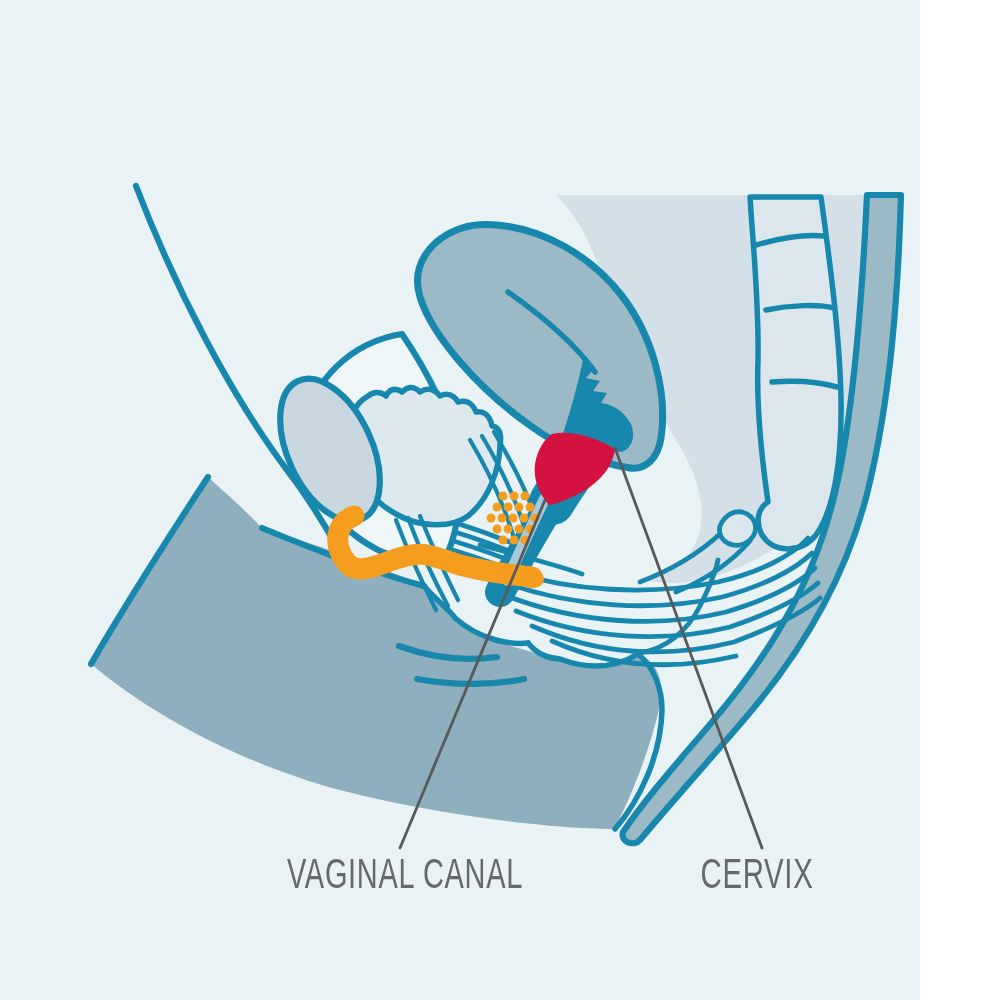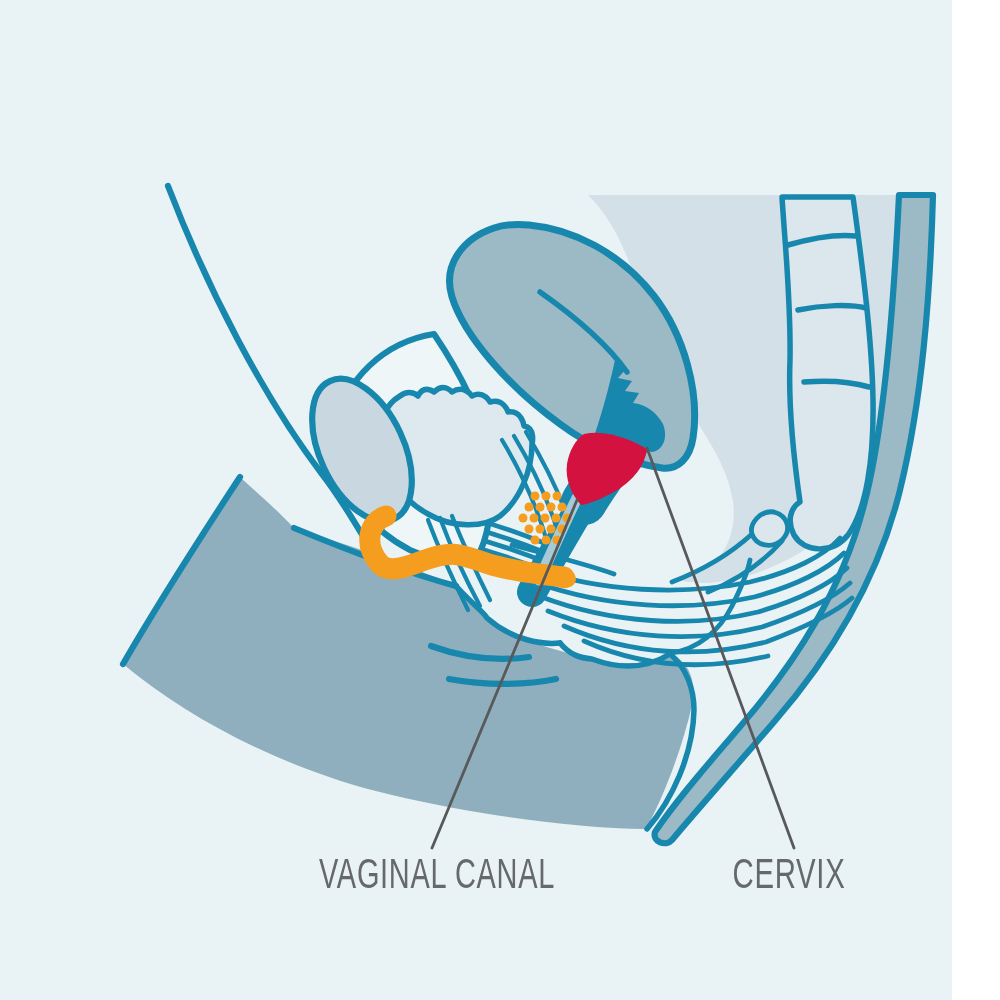--- a/index.html
+++ b/index.html
@@ -1,17 +1,17 @@
 <!DOCTYPE html>
 <html style="--background: #e9f2f5; --outline-teal: #1787ad; --cup-red: #d31240; --accent-orange: #f49d1f; --body-fill: #8fafbe; --organ-fill: #9cb9c6; --bone-fill: #dbe7ec; --backdrop-fill: #d3e0e7; --bladder-fill: #dde9ee; --envelope-fill: #eef6f8; --pubic-fill: #c9d8e0; --stem-blue: #a5cbda; --leader-gray: #58595b; --label-gray: #66696c;"><head>
 <meta charset="utf-8">
 <style>
   html,body{margin:0;padding:0;background:#fff;}
   #stage{position:relative;width:920px;height:1000px;overflow:hidden;
-         font-family:"Liberation Sans", sans-serif;background:var(--background,#e9f2f5);padding-left:32px;}
+         font-family:"Liberation Sans", sans-serif;background:var(--background,#e9f2f5);}
   svg{display:block}
   .ln{fill:none;stroke:var(--outline-teal,#1787ad);stroke-linecap:round;stroke-linejoin:round}
   .w7{stroke-width:7}.w6{stroke-width:6.2}.w55{stroke-width:5.5}.w5{stroke-width:4.8}.w45{stroke-width:4.2}
   .leader{fill:none;stroke:var(--leader-gray,#58595b);stroke-width:2.8;stroke-linecap:round}
   .lbl{fill:var(--label-gray,#66696c);font-size:42px;letter-spacing:1px;}
 </style>
 </head>
 <body>
 
 <div id="stage">

